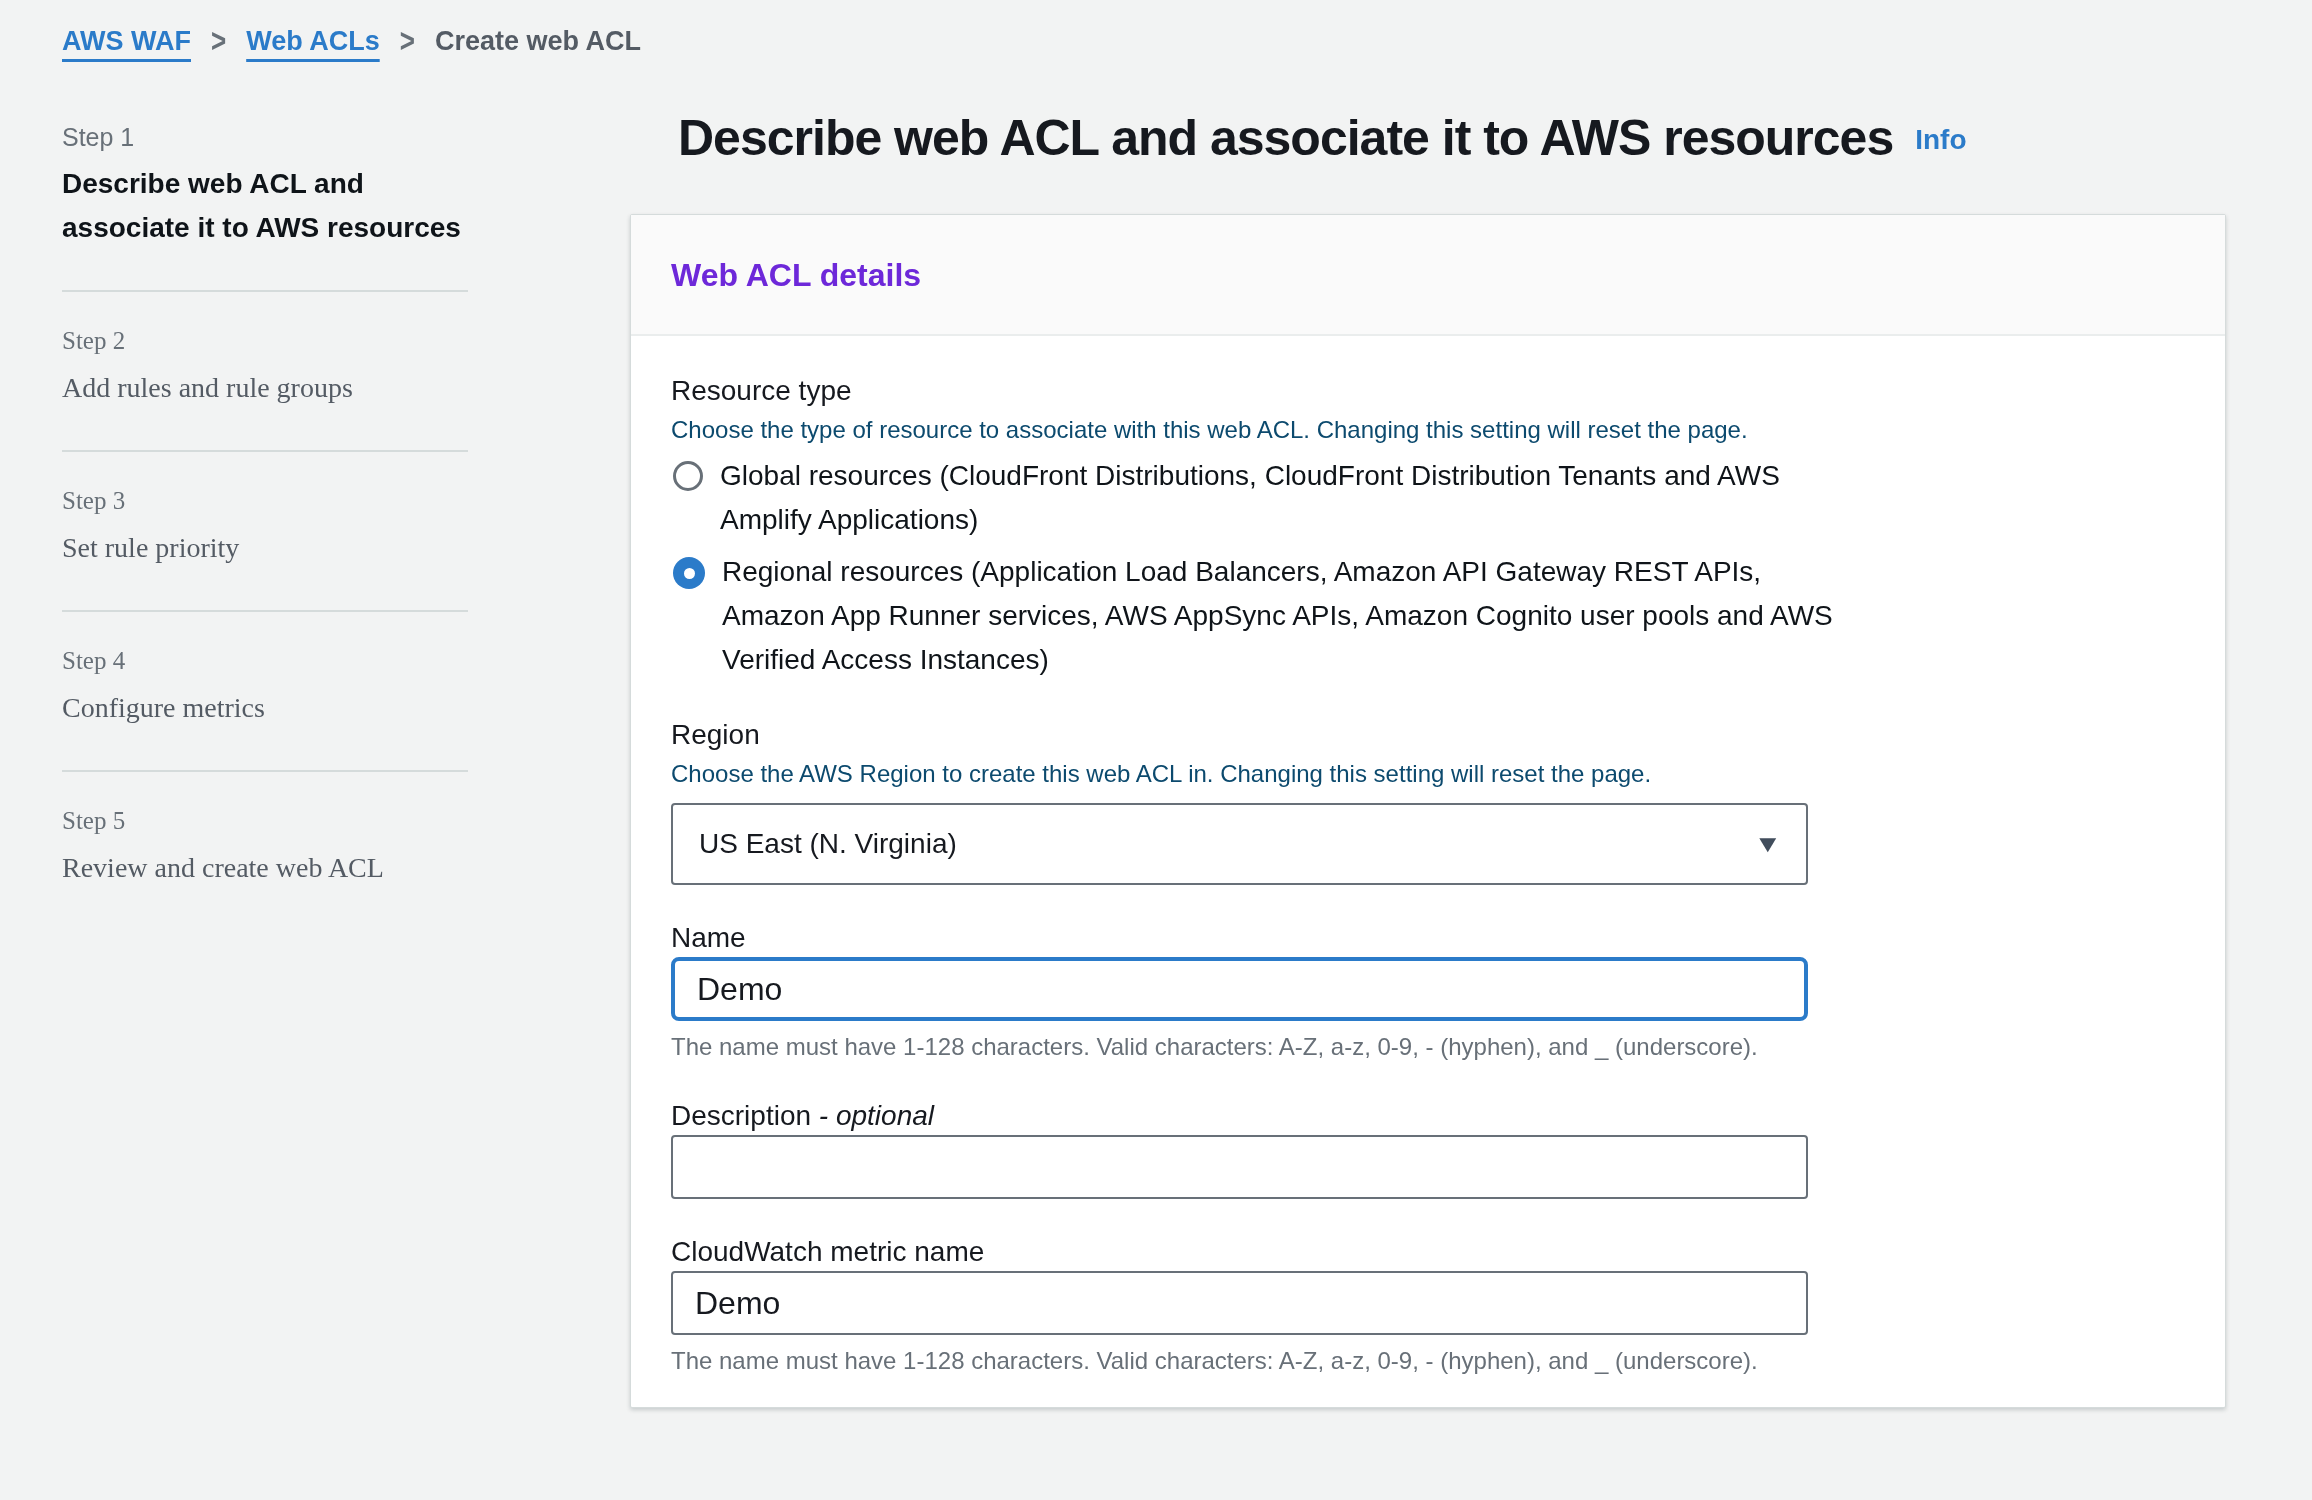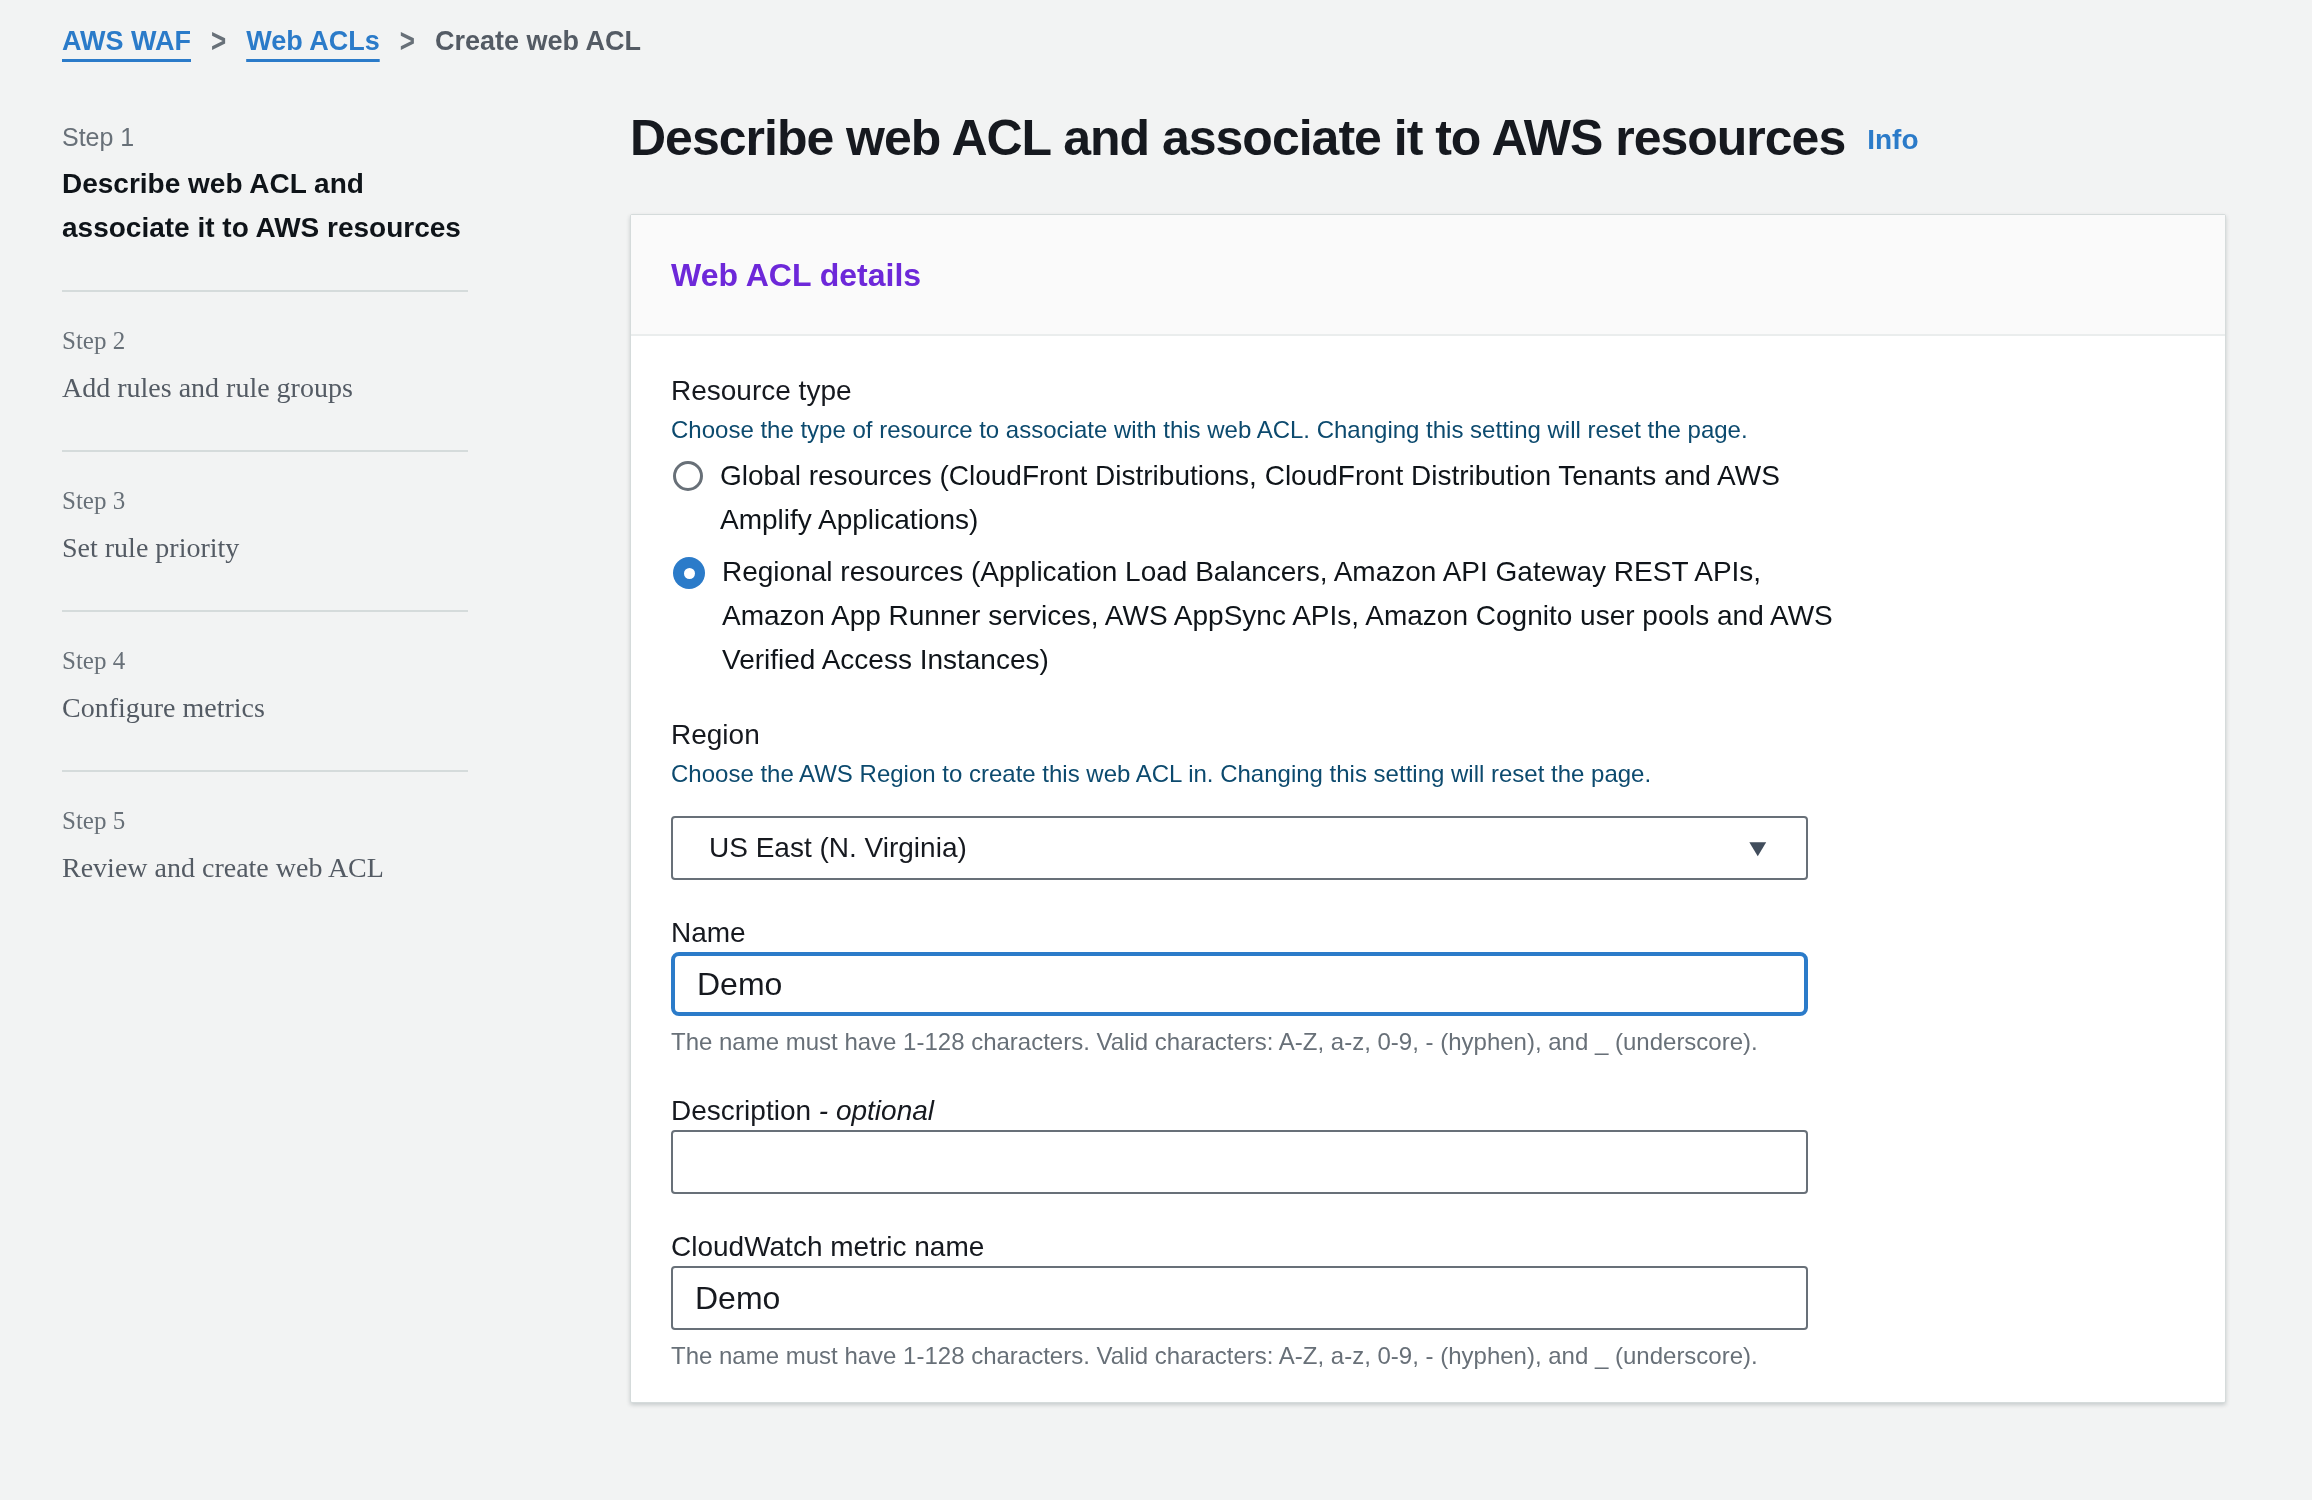--- a/index.html
+++ b/index.html
@@ -33,20 +33,21 @@
   .step + .step { padding-top:32px;font-family:Liberation Serif, serif; }
   .step-num { font-size:25px; color:#687078; line-height:34px; }
   .step-title { font-size:28px; color:#545b64; line-height:44px; margin-top:8px; }
   .step-title.current { color:#0f1419; font-weight:700; }
 
   
   .main { position:absolute; left:630px; top:108px; width:1596px; }
   h1 {
     font-size:50px; font-weight:700; letter-spacing:-1px; color:#16191f; line-height:60px;
     white-space:nowrap;
+    margin-left:48px;
   }
   .info-link {
     font-size:28px; font-weight:700; color:#2b7bc9; letter-spacing:0;
     margin-left:22px; cursor:pointer; vertical-align:6px;
   }
 
   
   .card {
     margin-top:44px; background:#ffffff; border:1px solid #d5dbdb; border-radius:2px;
     box-shadow:0 2px 4px rgba(0,28,36,0.18);
@@ -76,24 +77,24 @@
   }
   .radio.checked { border:none; background:#2b7bc9; width:32px; height:32px; }
   .radio.checked::after {
     content:""; position:absolute; left:50%; top:50%; width:11px; height:11px;
     margin:-5.5px 0 0 -5.5px; border-radius:50%; background:#ffffff;
   }
   .radio-label { font-size:28px; color:#0f1419; line-height:44px; margin-left:17px; max-width:1120px; }
 
   
   .select {
-    margin-top:26px; width:1137px; height:64px;
+    margin-top:13px; width:1137px; height:82px;
     border:2px solid #687078; border-radius:4px; background:#ffffff;
     display:flex; align-items:center; justify-content:space-between;
-    padding:0 36px; cursor:pointer;
+    padding:0 26px; cursor:pointer;
   }
   .select .select-value { font-size:28px; color:#16191f; }
   .select .caret { font-size:24px; color:#414d5c; transform:scaleX(1.2); }
 
   .text-input {
     display:block; margin-top:0; width:1137px; height:64px;
     border:2px solid #687078; border-radius:4px; background:#ffffff;
     font-family:"Liberation Sans", sans-serif; font-size:32px; color:#16191f;
     padding:0 22px; outline:none;
   }

